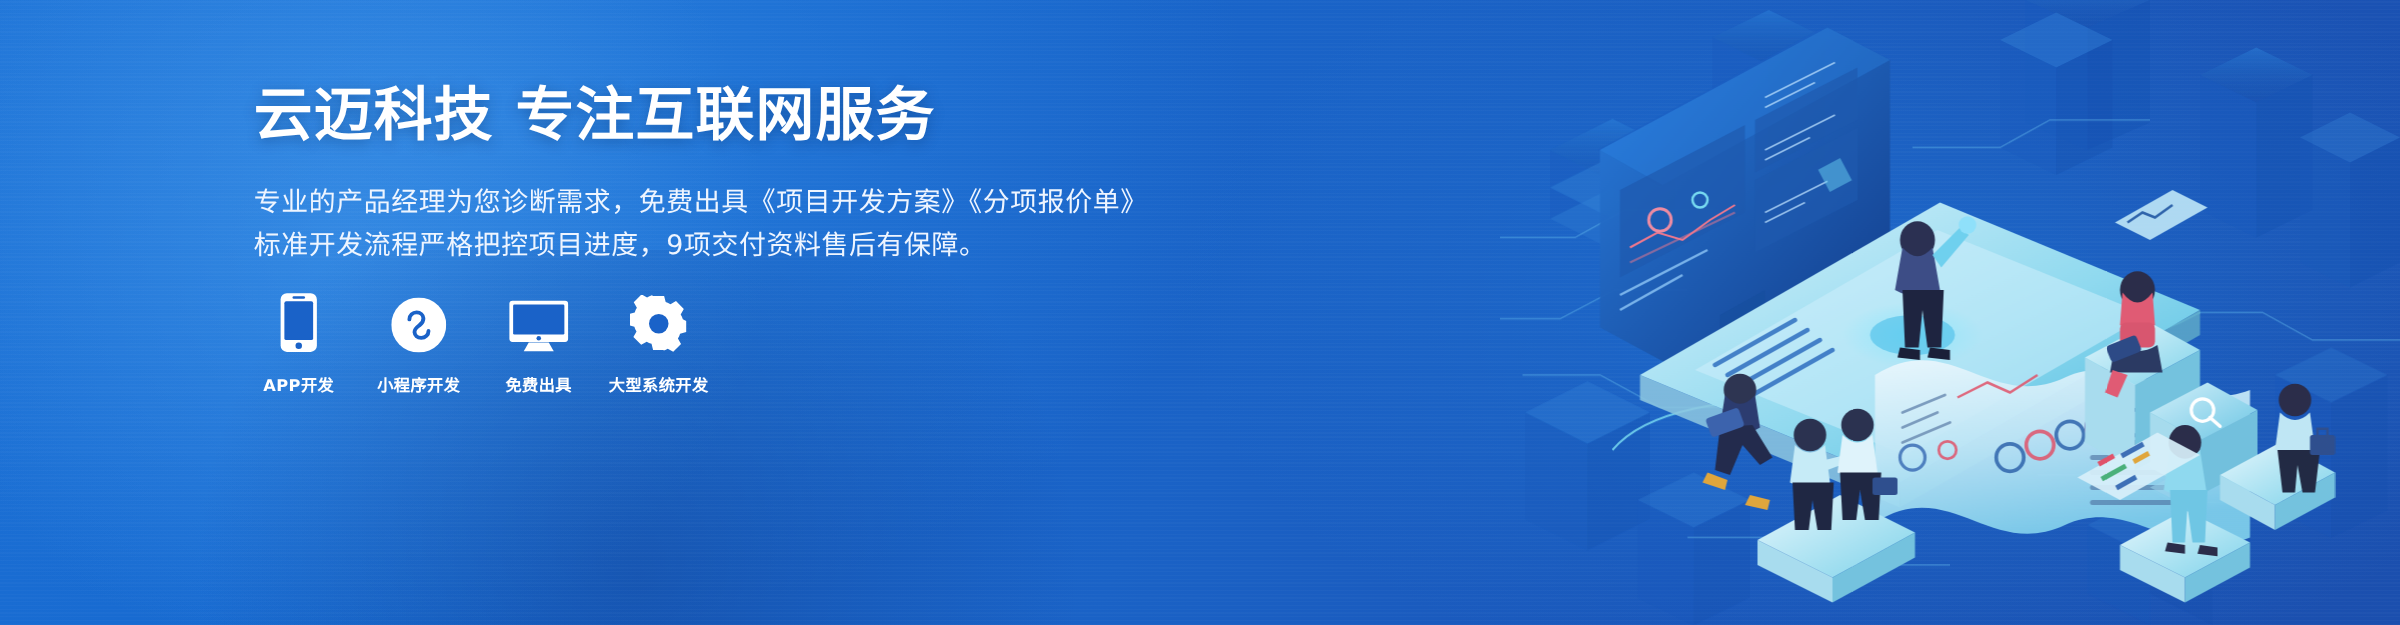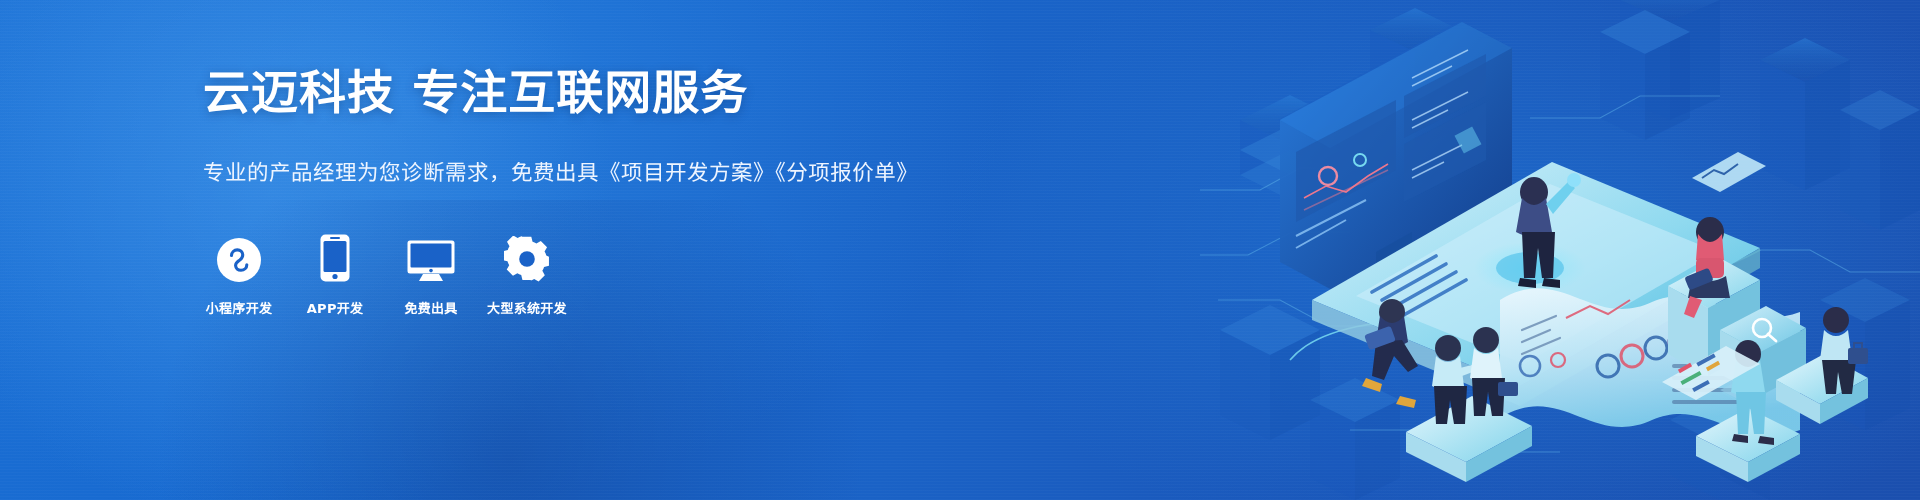--- a/index.html
+++ b/index.html
@@ -35,21 +35,21 @@
   }
 
   
   .copy{position:absolute;left:203px;top:62px;width:700px;}
   .headline{
     font-family:"DejaVu Sans","Liberation Sans",sans-serif;
     font-weight:bold;color:#ffffff;font-size:47px;line-height:62px;
     letter-spacing:1px;white-space:nowrap;margin:0;
     text-shadow:0 2px 10px rgba(6,40,95,.35);
   }
-  .sub{margin-top:32px;}
+  .sub{margin-top:22px;}
   .sub-line{
     color:#eef5ff;font-size:21.5px;line-height:34px;letter-spacing:.5px;
     white-space:nowrap;font-family:"DejaVu Sans","Liberation Sans",sans-serif;
   }
 
   
   .services{position:absolute;left:203px;top:230px;display:flex;align-items:flex-start;}
   .service{width:72px;margin-right:24px;display:flex;flex-direction:column;align-items:center;}
   .service:last-child{margin-right:0;justify-content:space-between;}
   .svc-icon{height:52px;display:flex;align-items:flex-end;justify-content:center;}
@@ -346,47 +346,48 @@
           <rect x="492" y="384" width="18" height="4" fill="#3d6fb6" transform="rotate(-29 501 386)"></rect>
         </g>
       </g>
     </svg>
   </div>
 
   <div class="copy">
     <h1 class="headline">云迈科技 专注互联网服务</h1>
     <div class="sub">
       <div class="sub-line">专业的产品经理为您诊断需求，免费出具《项目开发方案》《分项报价单》</div>
+      <div class="sub-line">标准开发流程严格把控项目进度，9项交付资料售后有保障。</div>
     </div>
   </div>
 
   <div class="services">
-
-    <div class="service">
-      <span class="svc-icon">
-        <svg width="44" height="44" viewBox="0 0 44 44" xmlns="http://www.w3.org/2000/svg">
-          <circle cx="22" cy="22" r="22" fill="#ffffff"></circle>
-          <path d="M14.5 17.5c0-3.2 2.6-5.6 5.8-5.6 3.1 0 5.2 2.1 5.4 4.6.2 2.4-1.1 4.1-3 5.6-2.2 1.7-4.3 3-4.1 5.6.2 2.6 2.3 4.6 5.4 4.6 3.2 0 5.8-2.4 5.8-5.6" stroke="#1a62c8" stroke-width="3.1" fill="none" stroke-linecap="round"></path>
-        </svg>
-      </span>
-      <span class="svc-label">小程序开发</span>
-    </div>
 
     <div class="service">
       <span class="svc-icon">
         <svg width="30" height="48" viewBox="0 0 30 48" fill="#ffffff" xmlns="http://www.w3.org/2000/svg">
           <rect x="0.5" y="0.5" width="29" height="47" rx="5" fill="#ffffff"></rect>
           <rect x="3.5" y="7" width="23" height="31" rx="1.5" fill="#1a62c8"></rect>
           <rect x="10" y="3" width="10" height="2" rx="1" fill="#1a62c8"></rect>
           <circle cx="15" cy="42.5" r="2.6" fill="#1a62c8"></circle>
         </svg>
       </span>
       <span class="svc-label">APP开发</span>
     </div>
 
+    <div class="service">
+      <span class="svc-icon">
+        <svg width="44" height="44" viewBox="0 0 44 44" xmlns="http://www.w3.org/2000/svg">
+          <circle cx="22" cy="22" r="22" fill="#ffffff"></circle>
+          <path d="M14.5 17.5c0-3.2 2.6-5.6 5.8-5.6 3.1 0 5.2 2.1 5.4 4.6.2 2.4-1.1 4.1-3 5.6-2.2 1.7-4.3 3-4.1 5.6.2 2.6 2.3 4.6 5.4 4.6 3.2 0 5.8-2.4 5.8-5.6" stroke="#1a62c8" stroke-width="3.1" fill="none" stroke-linecap="round"></path>
+        </svg>
+      </span>
+      <span class="svc-label">小程序开发</span>
+    </div>
+
 
     <div class="service">
       <span class="svc-icon">
         <svg width="48" height="42" viewBox="0 0 48 42" xmlns="http://www.w3.org/2000/svg">
           <rect x="0.5" y="0.5" width="47" height="33" rx="2.5" fill="#ffffff"></rect>
           <rect x="3.5" y="3.5" width="41" height="24" rx="1" fill="#1a62c8"></rect>
           <circle cx="24" cy="30.6" r="1.8" fill="#1a62c8"></circle>
           <path d="M16 34 L32 34 L36 41 L12 41 Z" fill="#ffffff"></path>
         </svg>
       </span>

